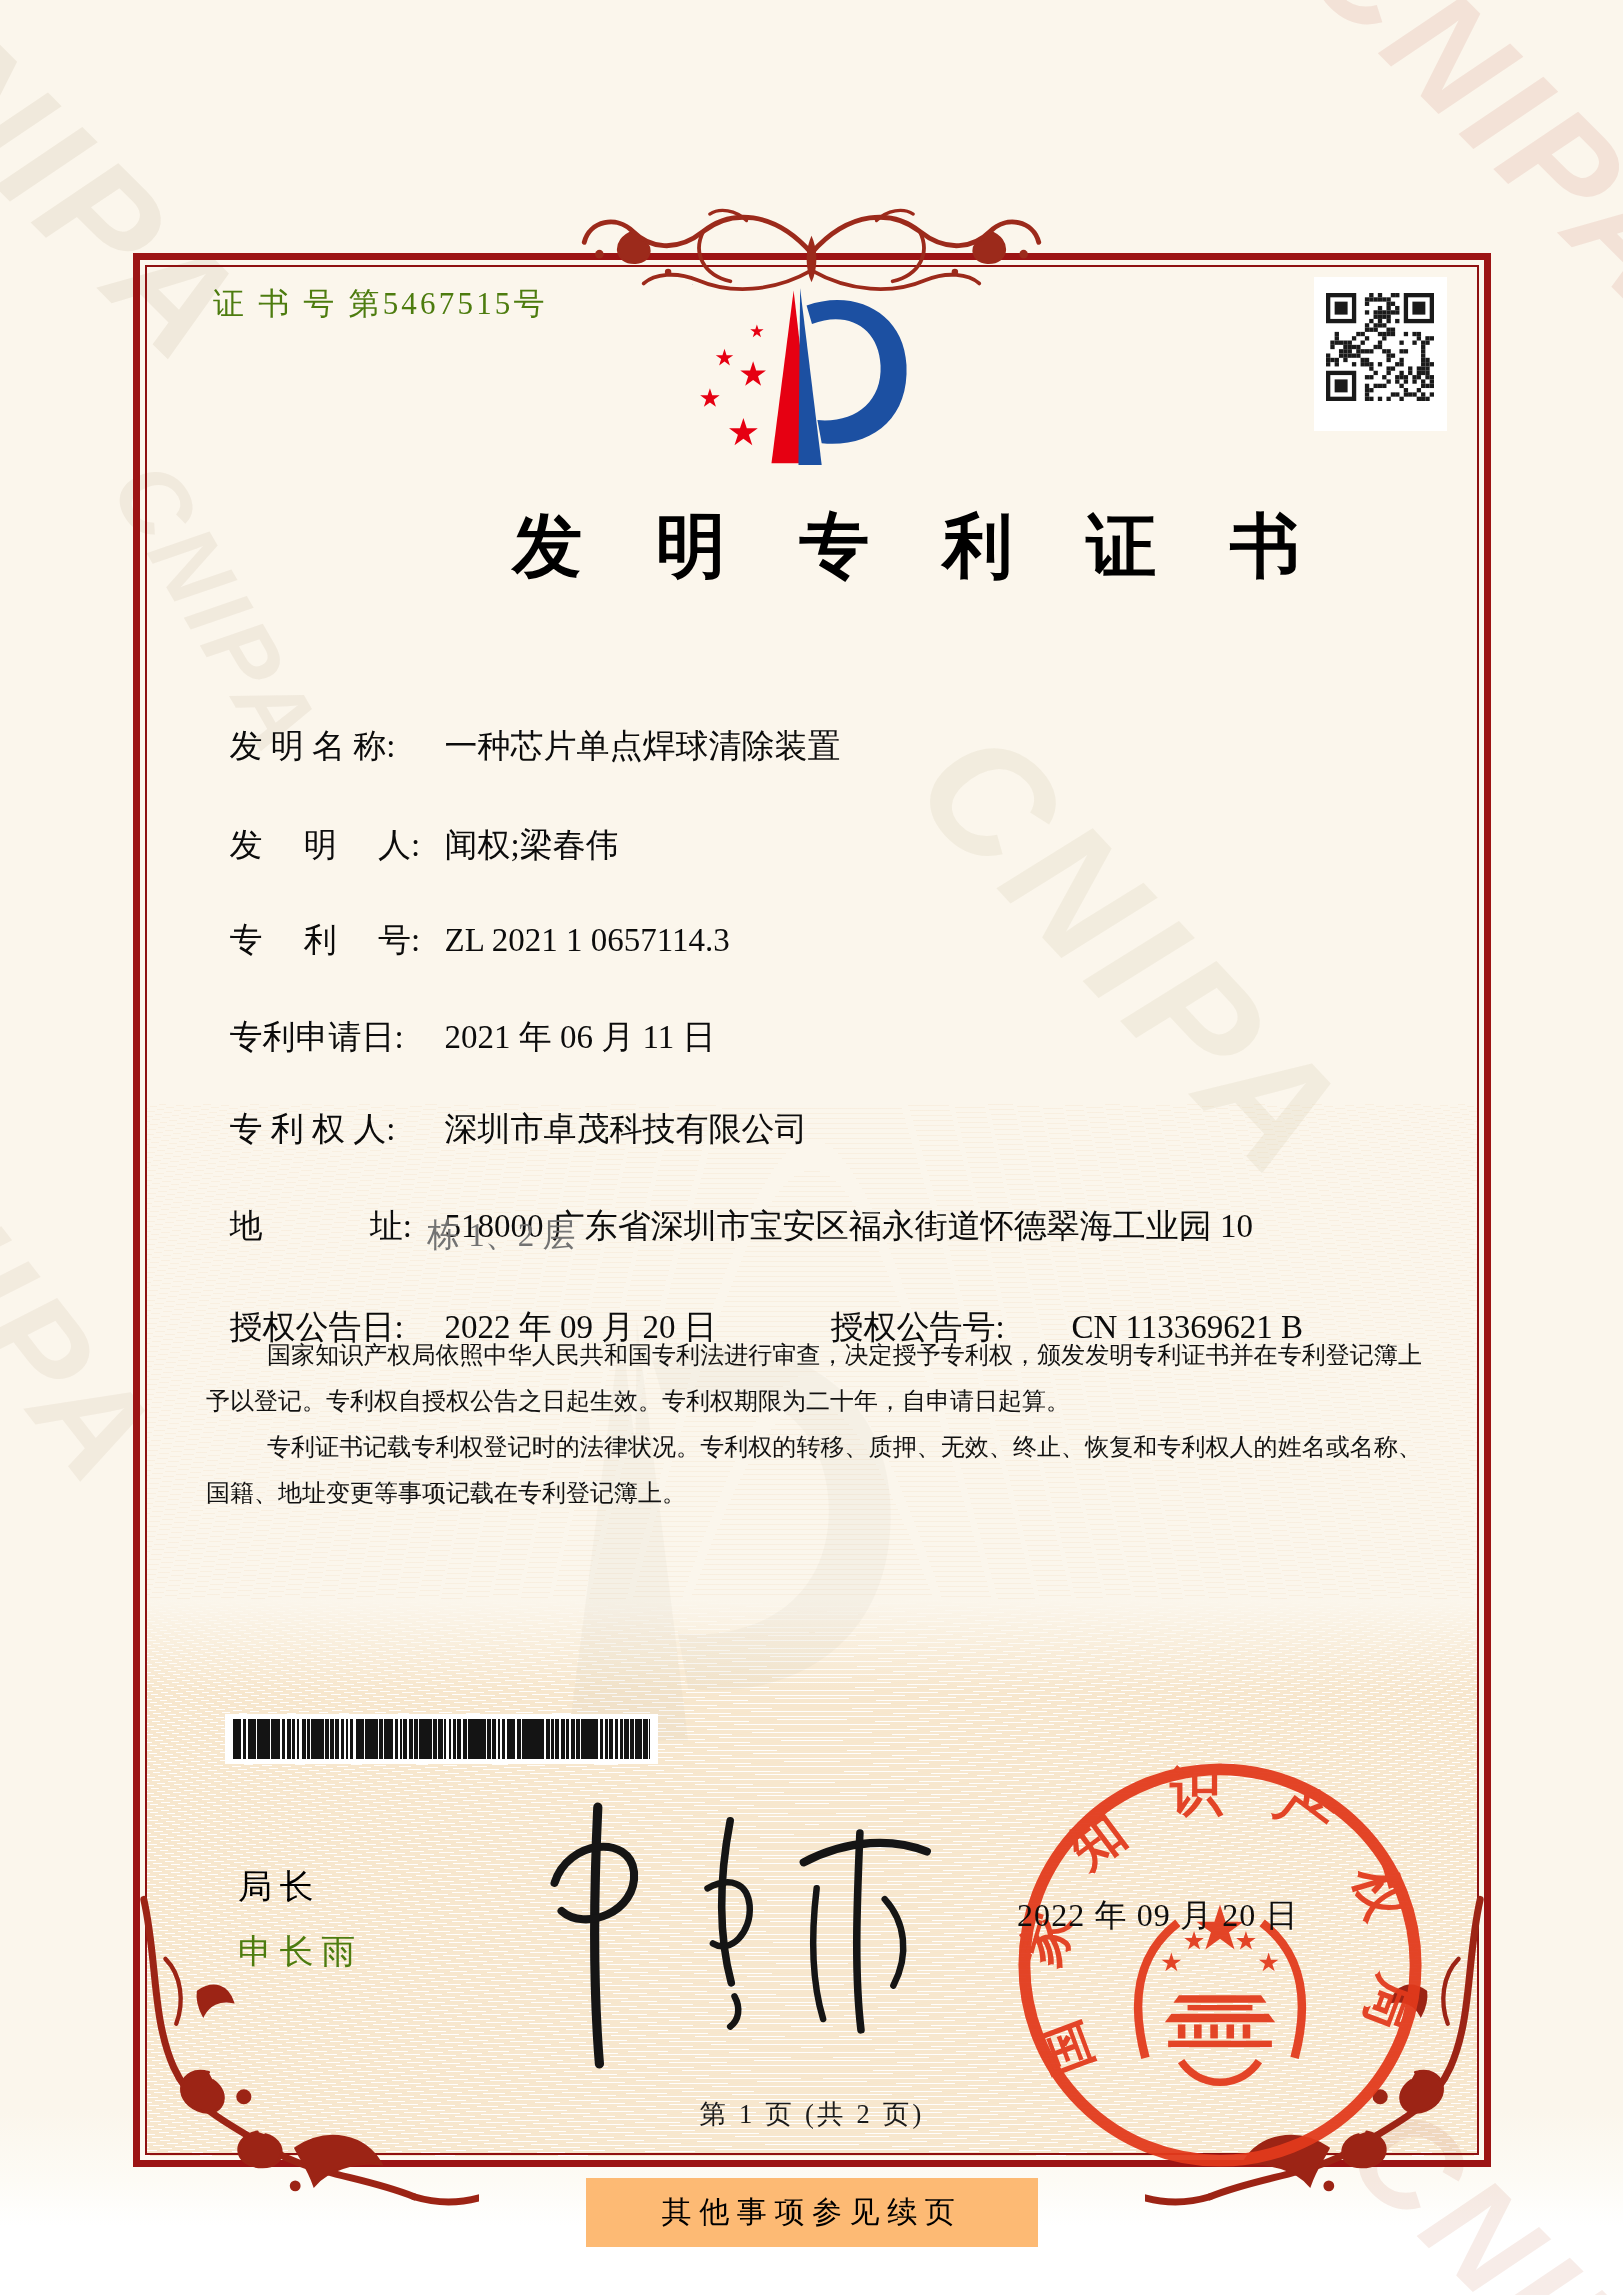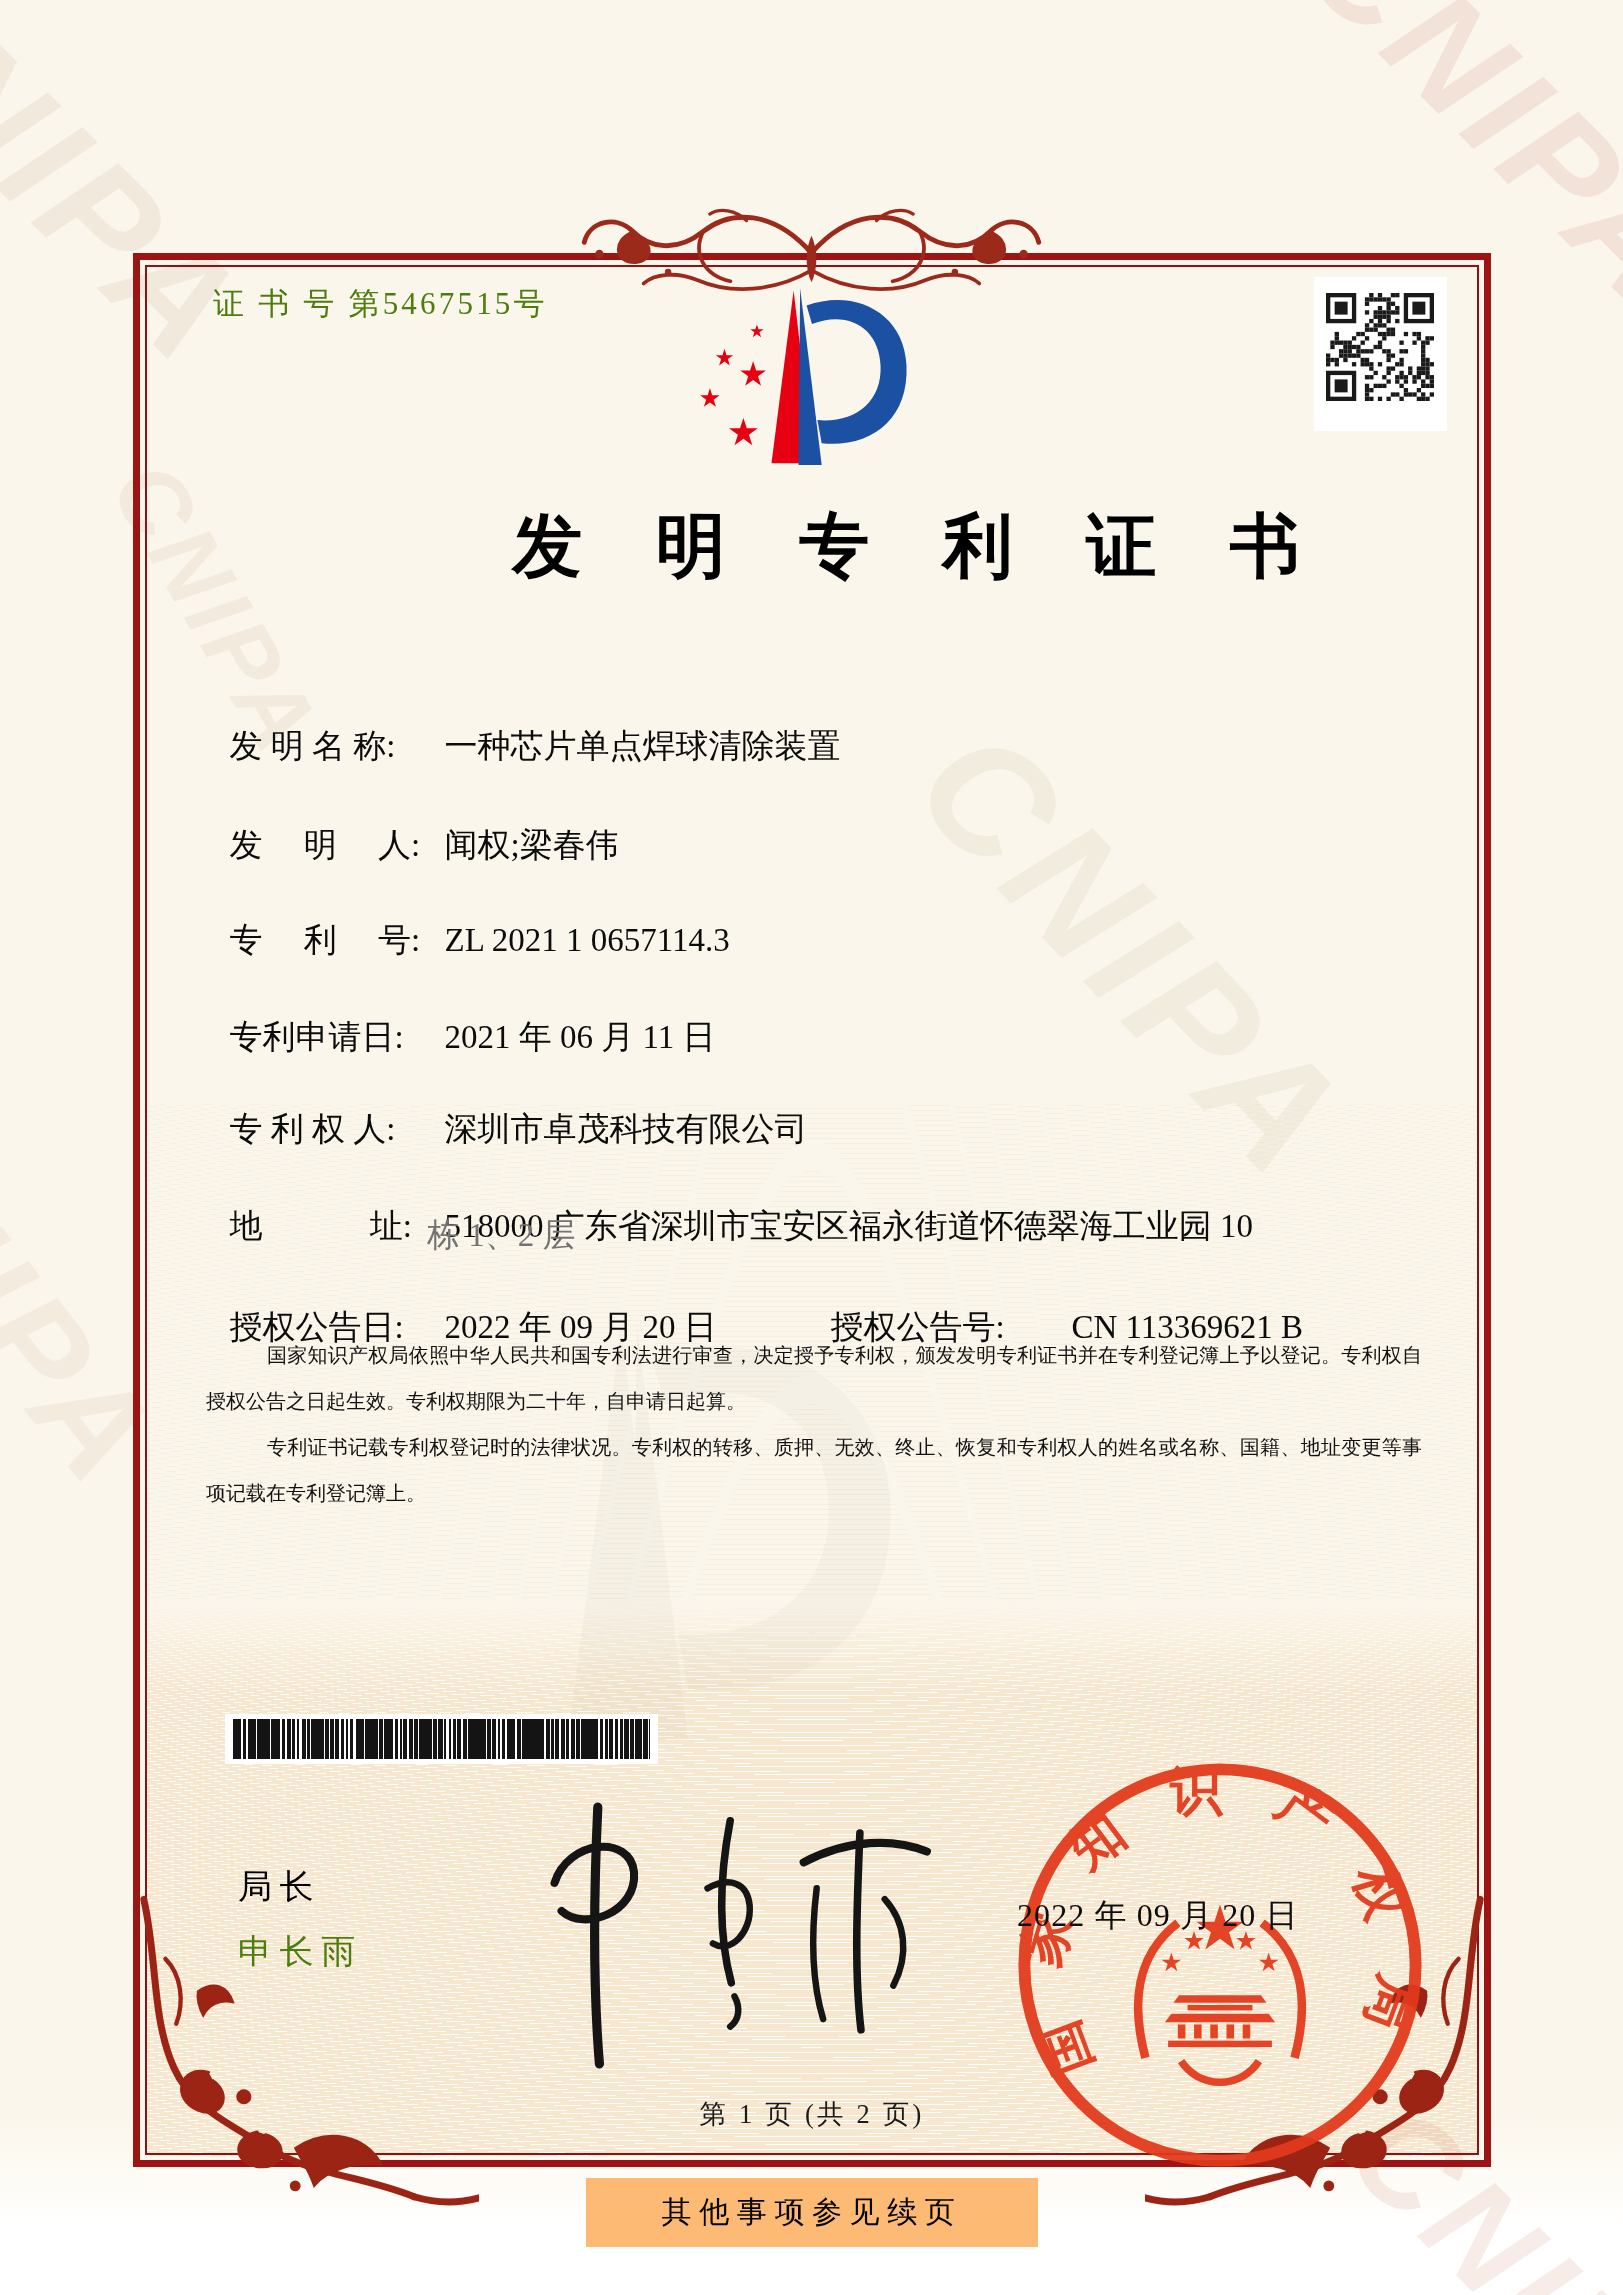--- a/index.html
+++ b/index.html
@@ -39,21 +39,21 @@
   
   .cert-no{left:213px;top:283px;font-size:31px;letter-spacing:3.2px;color:#4d7c0f;white-space:pre;}
   .doc-title{left:141px;top:500px;width:1530px;text-align:center;font-size:70px;font-weight:bold;
              letter-spacing:28px;text-indent:28px;color:#000;}
   .row{position:absolute;left:213px;font-size:33px;color:#0c0c0c;white-space:pre;}
   .row .lbl{display:inline-block;width:215px;white-space:pre;}
   .row .val{white-space:pre;}
   .row2b .lbl{width:241px;}
   .addr2{left:427px;top:1213px;font-size:33px;color:#737373;white-space:pre;}
   .body-text{left:206px;top:1332px;width:1216px;}
-  .body-text p{margin:0;font-size:20px;line-height:46px;color:#111;text-align:justify;text-indent:61px;}
+  .body-text p{margin:0;font-size:24px;line-height:46px;color:#111;text-align:justify;text-indent:61px;}
   .sig-title{left:238px;top:1864px;font-size:34px;letter-spacing:7.6px;color:#000;}
   .sig-name{left:238px;top:1929px;font-size:34px;letter-spacing:7.6px;color:#4d7c0f;}
   .footer-page{left:141px;top:2096px;width:1342px;text-align:center;font-size:26.5px;letter-spacing:3.2px;color:#1a1a1a;white-space:pre;}
   .bottom-note{left:141px;top:2178px;width:1342px;text-align:center;}
   .bottom-note span{display:inline-block;background:#fdba74;padding:14px 76px;font-size:30px;letter-spacing:7.6px;color:#000;}
   
   .barcode{left:225px;top:1714px;width:433px;height:50px;background:#fff;box-sizing:border-box;padding:5.4px 7.6px;}
   .barcode .bars{width:100%;height:100%;
     background-image:
       repeating-linear-gradient(90deg,#141414 0 2.7px,rgba(0,0,0,0) 2.7px 4.9px),

